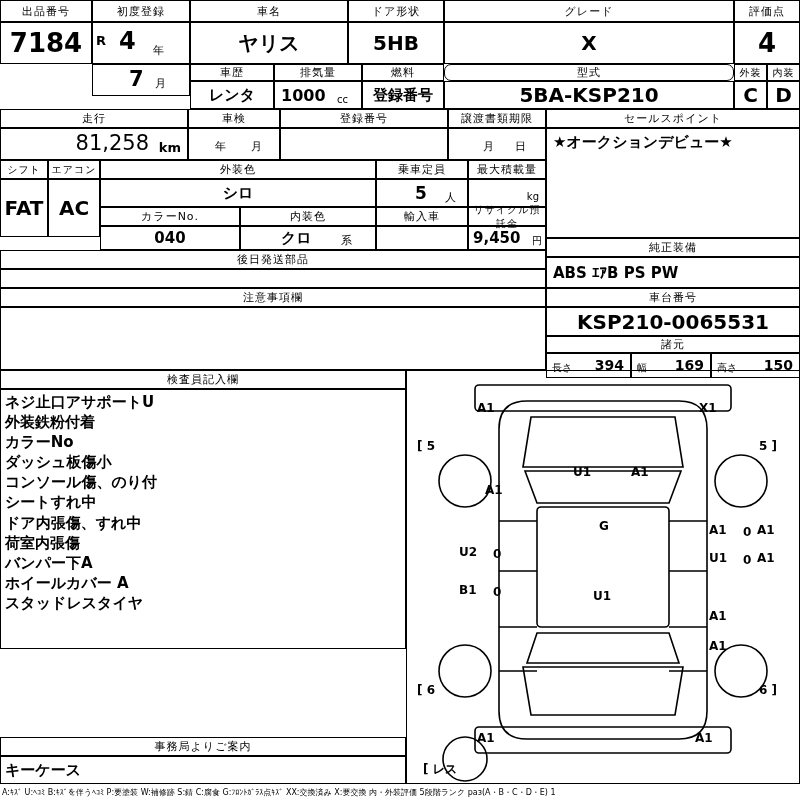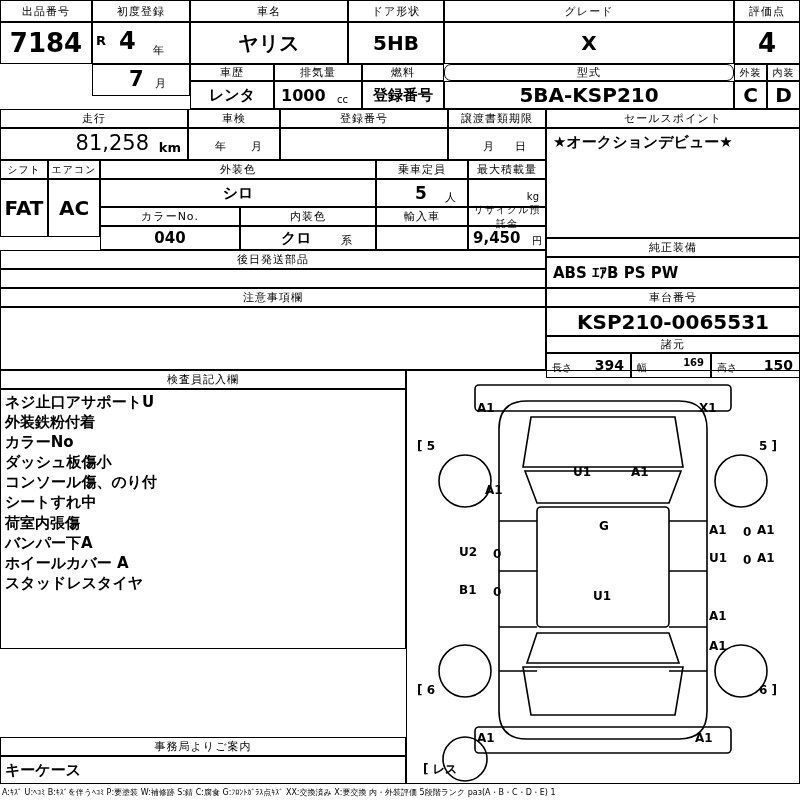--- a/index.html
+++ b/index.html
@@ -144,35 +144,36 @@
   <div class="bx lbl" style="left:546px;top:288px;width:254px;height:19px;">車台番号</div>
   <div class="bx val med" style="left:546px;top:307px;width:254px;height:29px;">KSP210-0065531</div>
   <div class="bx lbl" style="left:546px;top:336px;width:254px;height:17px;">諸元</div>
 
   <div class="bx" style="left:546px;top:353px;width:85px;height:25px;">
     <div style="position:absolute;left:5px;top:7px;font-size:10px;">長さ</div>
     <div style="position:absolute;right:6px;top:3px;font-size:14px;font-weight:bold;">394</div>
   </div>
   <div class="bx" style="left:631px;top:353px;width:80px;height:25px;">
     <div style="position:absolute;left:5px;top:7px;font-size:10px;">幅</div>
-    <div style="position:absolute;right:6px;top:3px;font-size:10px;font-weight:bold;">169</div>
+    <div style="position:absolute;right:6px;top:3px;font-size:14px;font-weight:bold;">169</div>
   </div>
   <div class="bx" style="left:711px;top:353px;width:89px;height:25px;">
     <div style="position:absolute;left:5px;top:7px;font-size:10px;">高さ</div>
     <div style="position:absolute;right:6px;top:3px;font-size:14px;font-weight:bold;">150</div>
   </div>
 
   <div class="bx lbl" style="left:0;top:370px;width:406px;height:19px;">検査員記入欄</div>
   <div class="bx insp" style="left:0;top:389px;width:406px;height:260px;padding-top:2px;">
     <div>ネジ止口アサポートU</div>
     <div>外装鉄粉付着</div>
     <div>カラーNo</div>
     <div>ダッシュ板傷小</div>
     <div>コンソール傷、のり付</div>
     <div>シートすれ中</div>
+    <div>ドア内張傷、すれ中</div>
     <div>荷室内張傷</div>
     <div>バンパー下A</div>
     <div>ホイールカバー A</div>
     <div>スタッドレスタイヤ</div>
   </div>
 
   <div class="bx lbl" style="left:0;top:737px;width:406px;height:19px;">事務局よりご案内</div>
   <div class="bx vl sm" style="left:0;top:756px;width:406px;height:28px;padding-left:4px;">キーケース</div>
 
   <div class="bx" style="left:406px;top:370px;width:394px;height:414px;">

